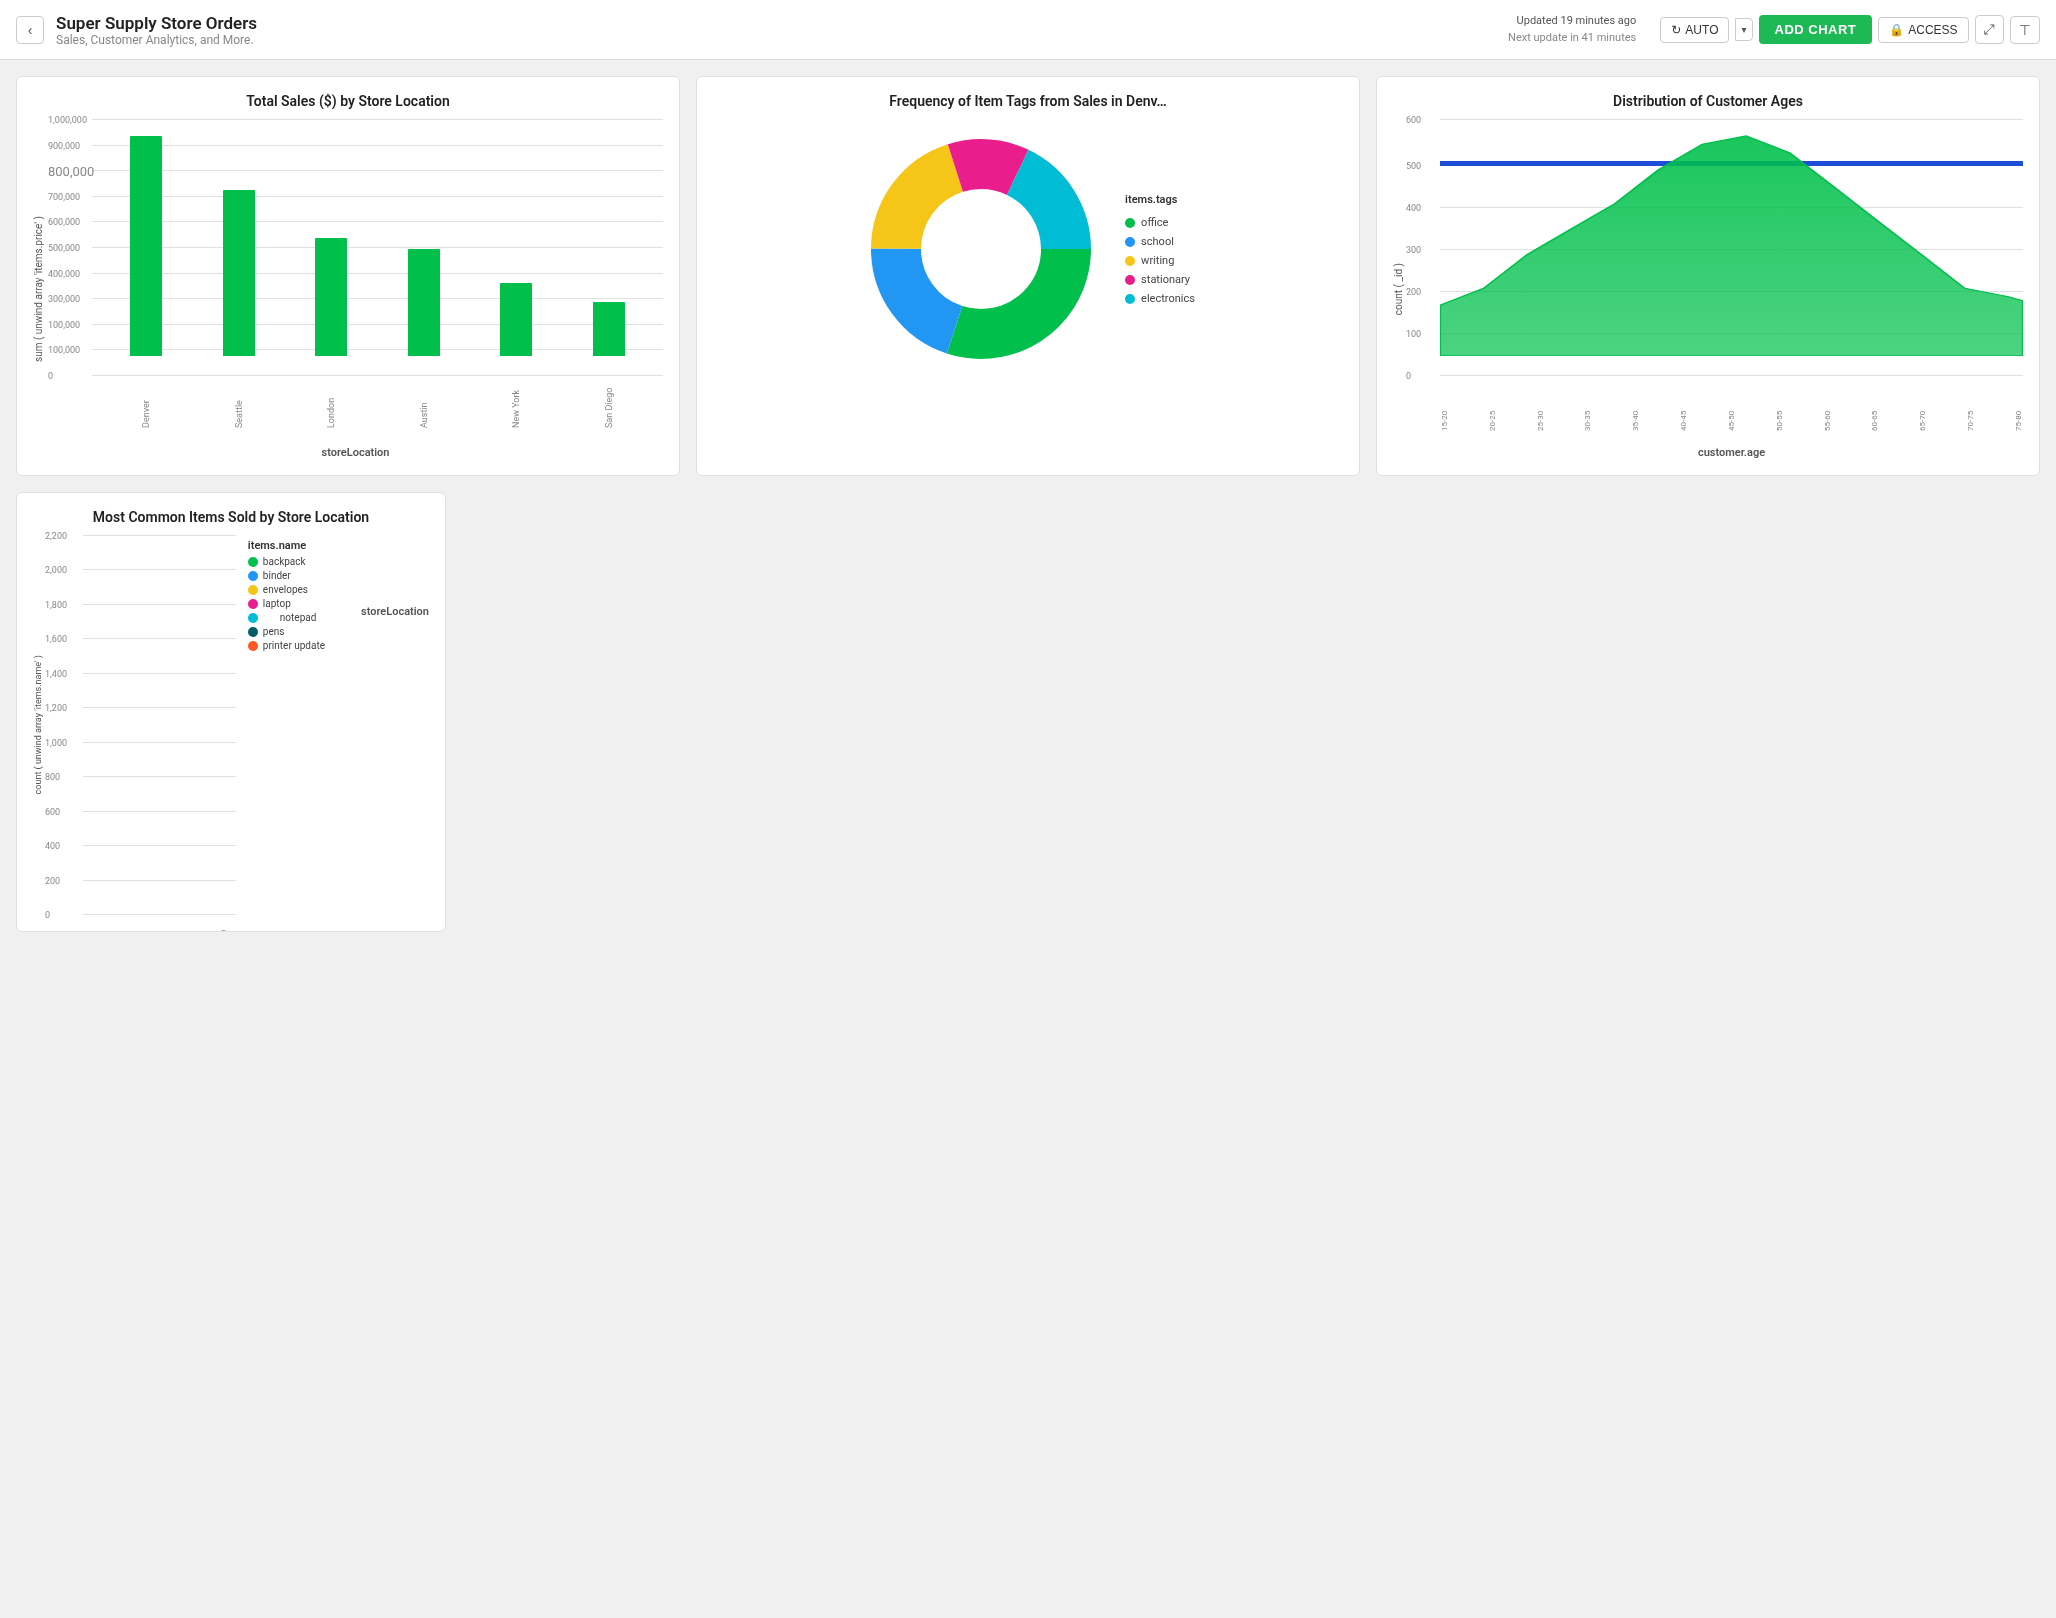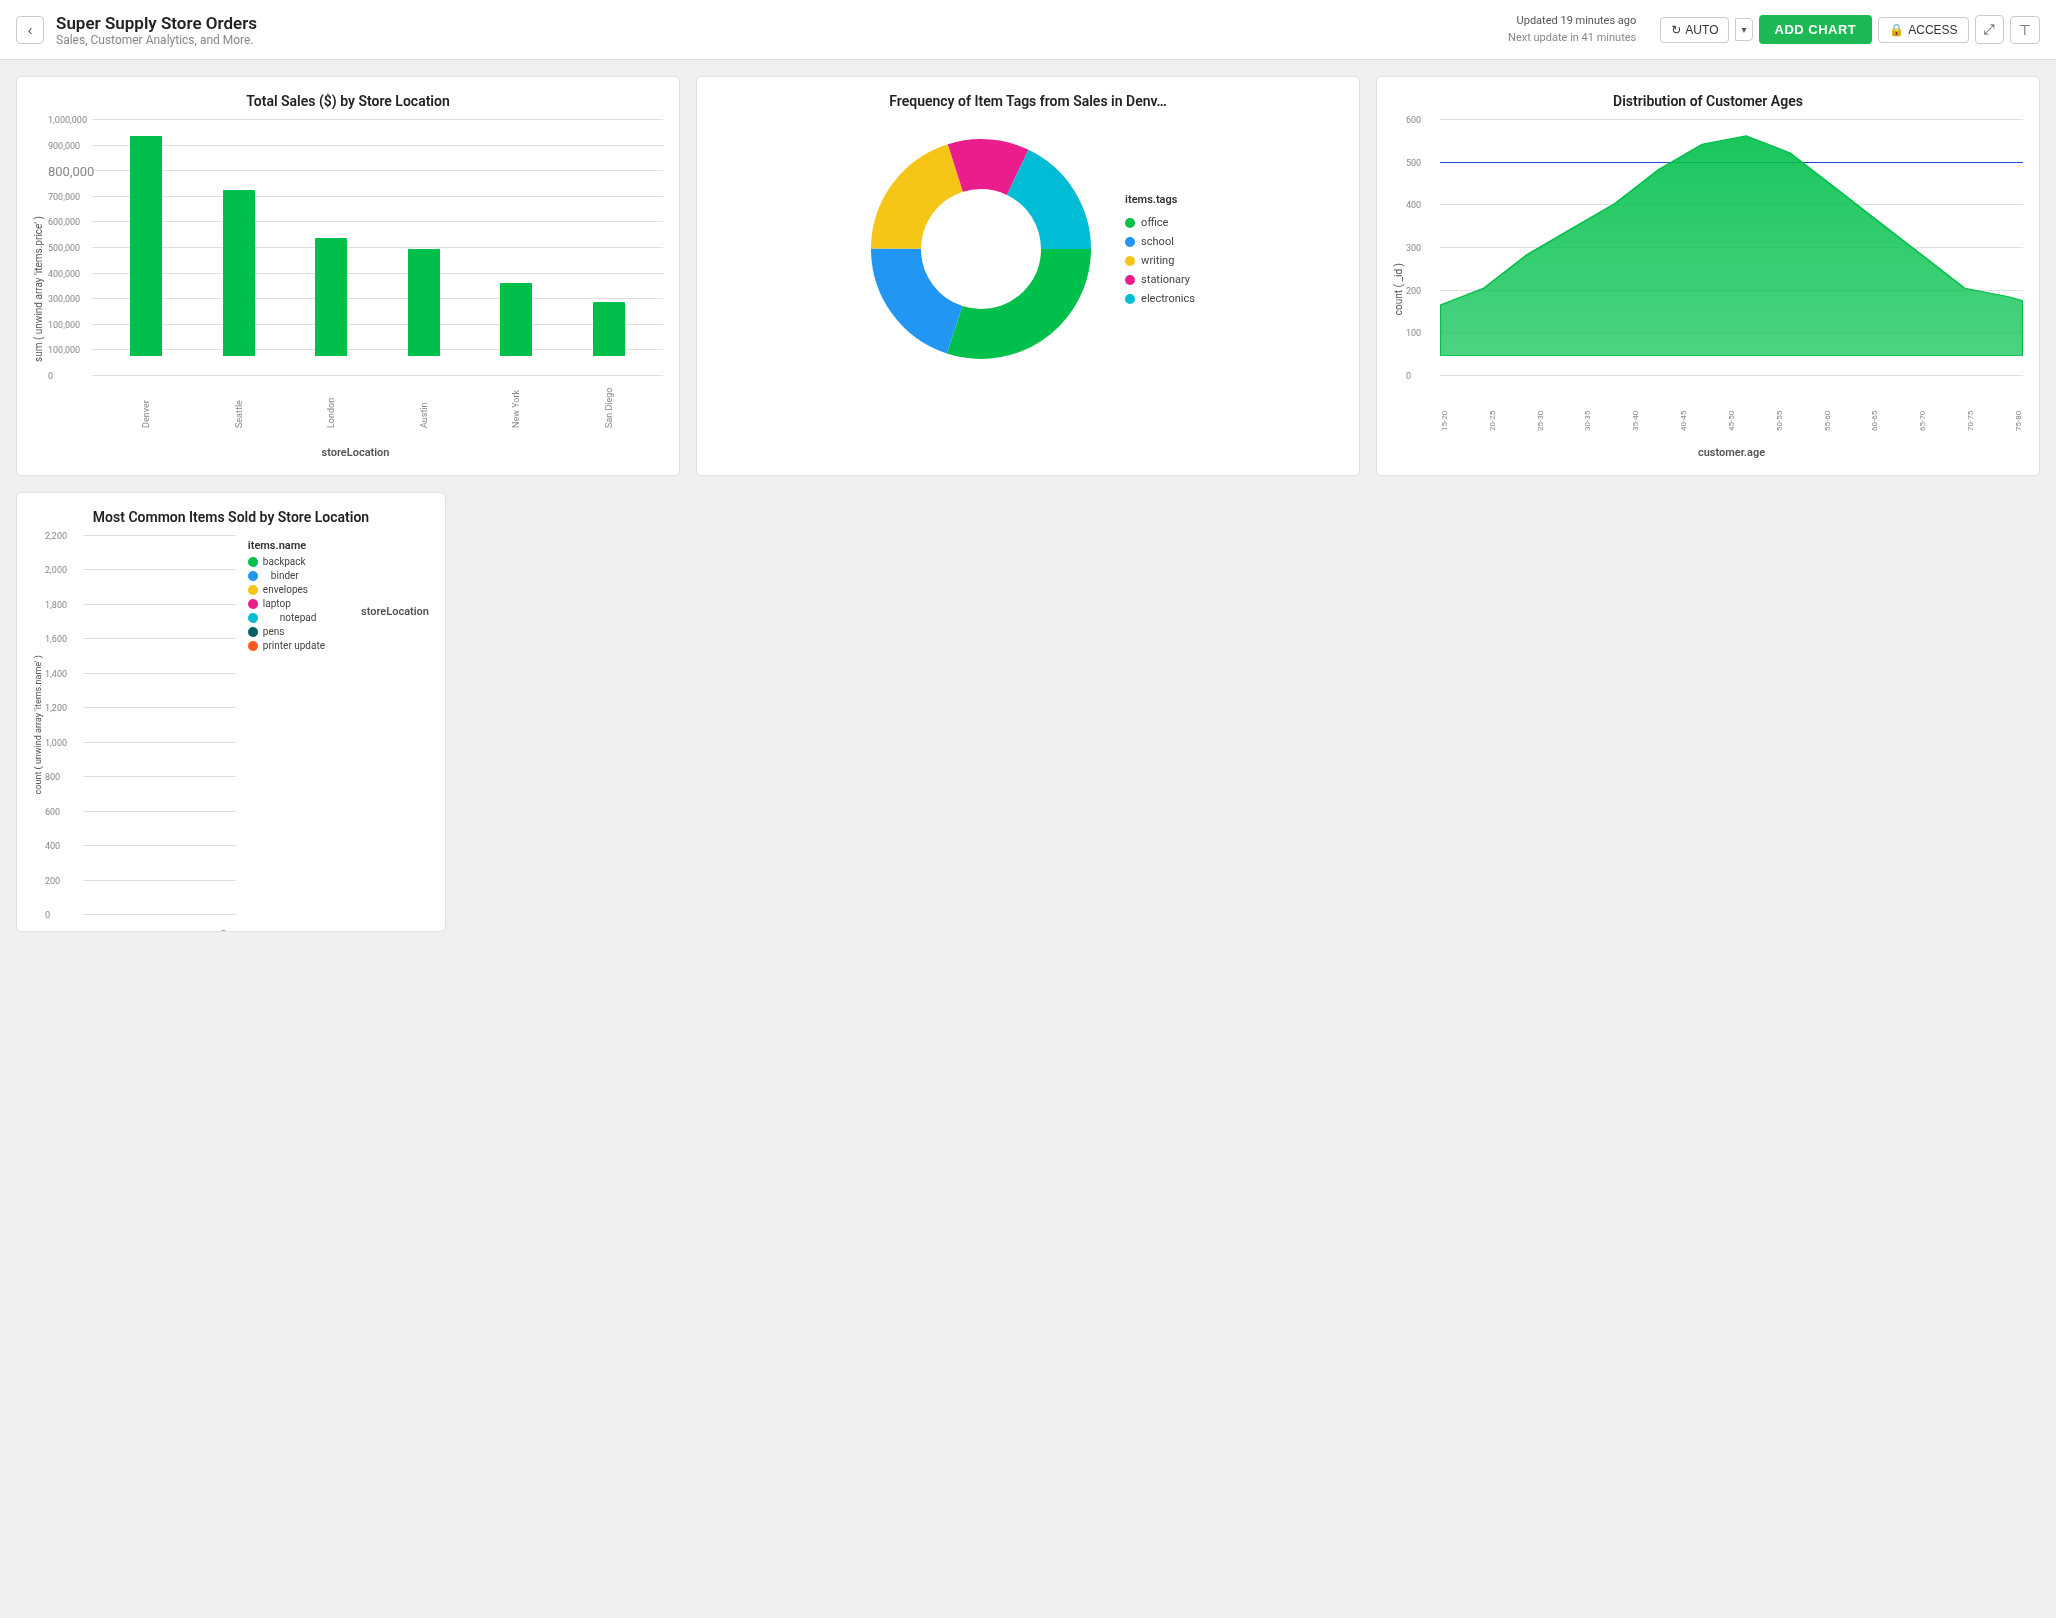--- a/index.html
+++ b/index.html
@@ -236,21 +236,21 @@
     <div class="chart-title">Distribution of Customer Ages</div>
     <div style="display:flex; height:340px;">
       <div style="writing-mode:vertical-rl;transform:rotate(180deg);font-size:10px;color:#555;text-align:center;white-space:nowrap;margin-right:4px;align-self:center;">count ( _id )</div>
       <div style="flex:1; display:flex; flex-direction:column;">
         <div style="position:relative; flex:1; margin-left:32px;">
 
           <div style="position:absolute;left:0;right:0;top:0;bottom:0;display:flex;flex-direction:column;justify-content:space-between;pointer-events:none;">
             <div style="border-top:1px solid #e0e0e0;position:relative;">
                 <span style="position:absolute;left:-34px;font-size:9px;color:#888;transform:translateY(-50%);">600</span>
               </div>
-            <div style="border-top:1px solid #1d4ed8;position:relative;">
+            <div style="border-top:5px solid #1d4ed8;position:relative;">
                 <span style="position:absolute;left:-34px;font-size:9px;color:#888;transform:translateY(-50%);">500</span>
               </div>
             <div style="border-top:1px solid #e0e0e0;position:relative;">
                 <span style="position:absolute;left:-34px;font-size:9px;color:#888;transform:translateY(-50%);">400</span>
               </div>
             <div style="border-top:1px solid #e0e0e0;position:relative;">
                 <span style="position:absolute;left:-34px;font-size:9px;color:#888;transform:translateY(-50%);">300</span>
               </div>
             <div style="border-top:1px solid #e0e0e0;position:relative;">
                 <span style="position:absolute;left:-34px;font-size:9px;color:#888;transform:translateY(-50%);">200</span>
@@ -414,21 +414,21 @@
               <span style="font-size:9px;color:#888;writing-mode:vertical-rl;transform:rotate(180deg);height:50px;">San Diego</span>
             </div>
           </div>
 
           <div style="margin-left:12px;flex-shrink:0;padding-top:4px;">
             <div style="font-size:11px;font-weight:600;color:#333;margin-bottom:4px;">items.name</div>
             <div style="display:flex;align-items:center;gap:5px;font-size:10px;color:#444;margin-bottom:3px;">
               <div style="width:10px;height:10px;border-radius:50%;background:#00c04b;flex-shrink:0;"></div>
               <span>backpack</span>
             </div>
-            <div style="display:flex;align-items:center;gap:13px;font-size:10px;color:#444;margin-bottom:3px;text-align:center;">
+            <div style="display:flex;align-items:center;gap:5px;font-size:10px;color:#444;margin-bottom:3px;text-align:center;">
               <div style="width:10px;height:10px;border-radius:50%;background:#2196f3;flex-shrink:0;"></div>
               <span>binder</span>
             </div>
             <div style="display:flex;align-items:center;gap:5px;font-size:10px;color:#444;margin-bottom:3px;">
               <div style="width:10px;height:10px;border-radius:50%;background:#f5c518;flex-shrink:0;"></div>
               <span>envelopes</span>
             </div>
             <div style="display:flex;align-items:center;gap:5px;font-size:10px;color:#444;margin-bottom:3px;">
               <div style="width:10px;height:10px;border-radius:50%;background:#e91e8c;flex-shrink:0;"></div>
               <span>laptop</span>

